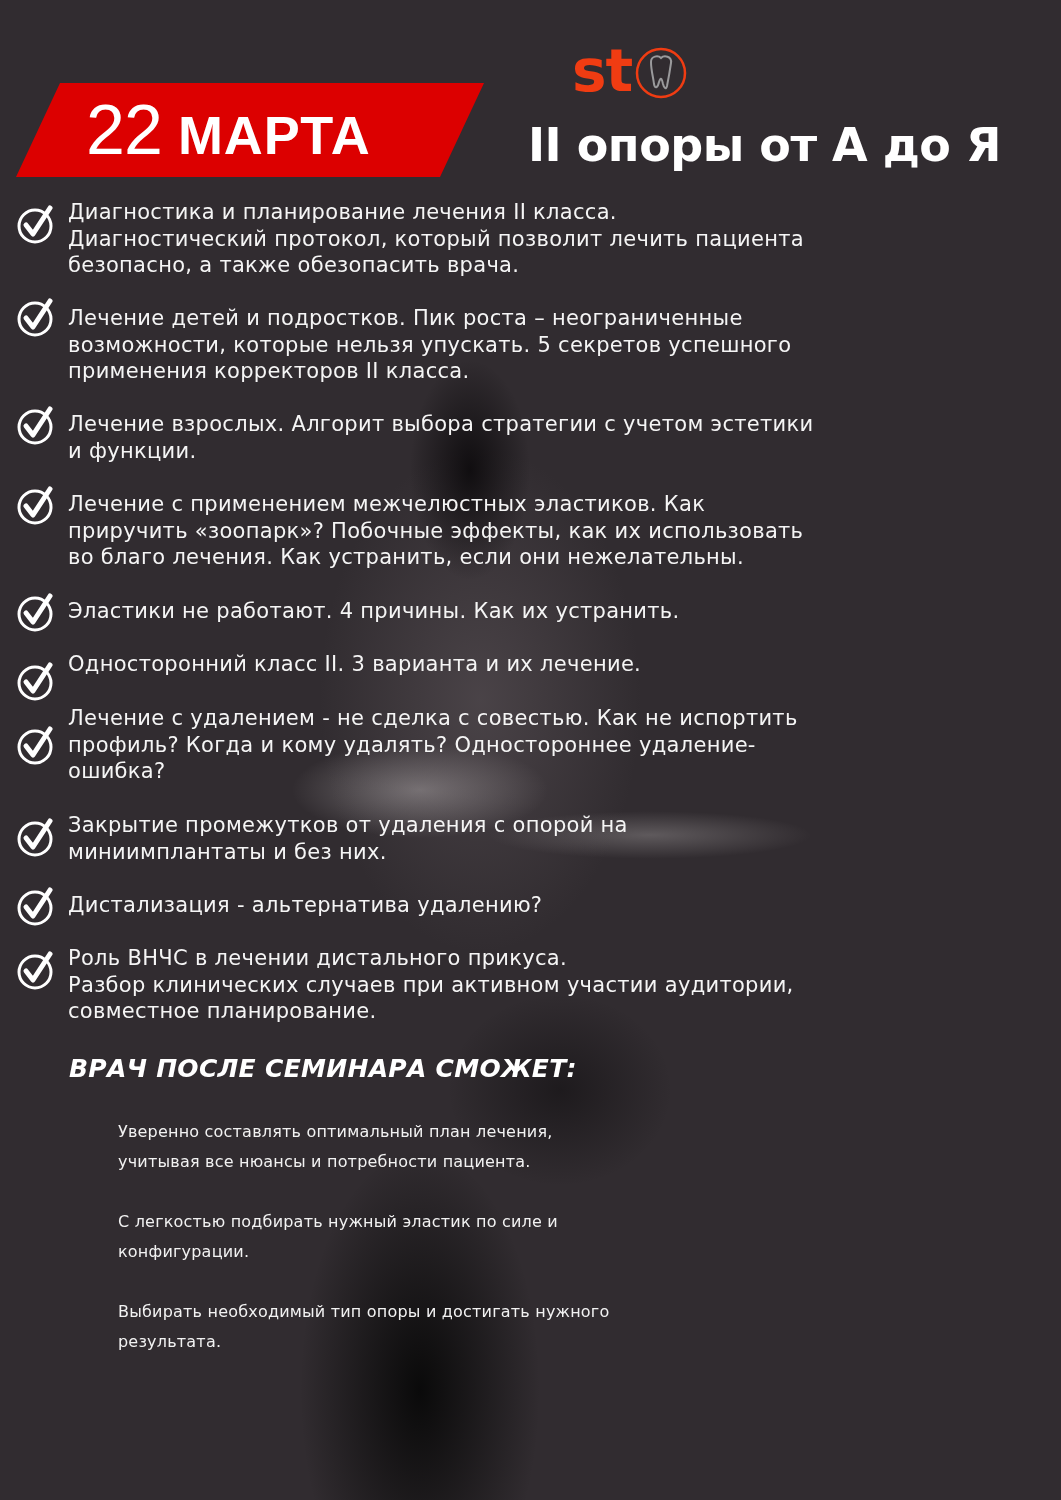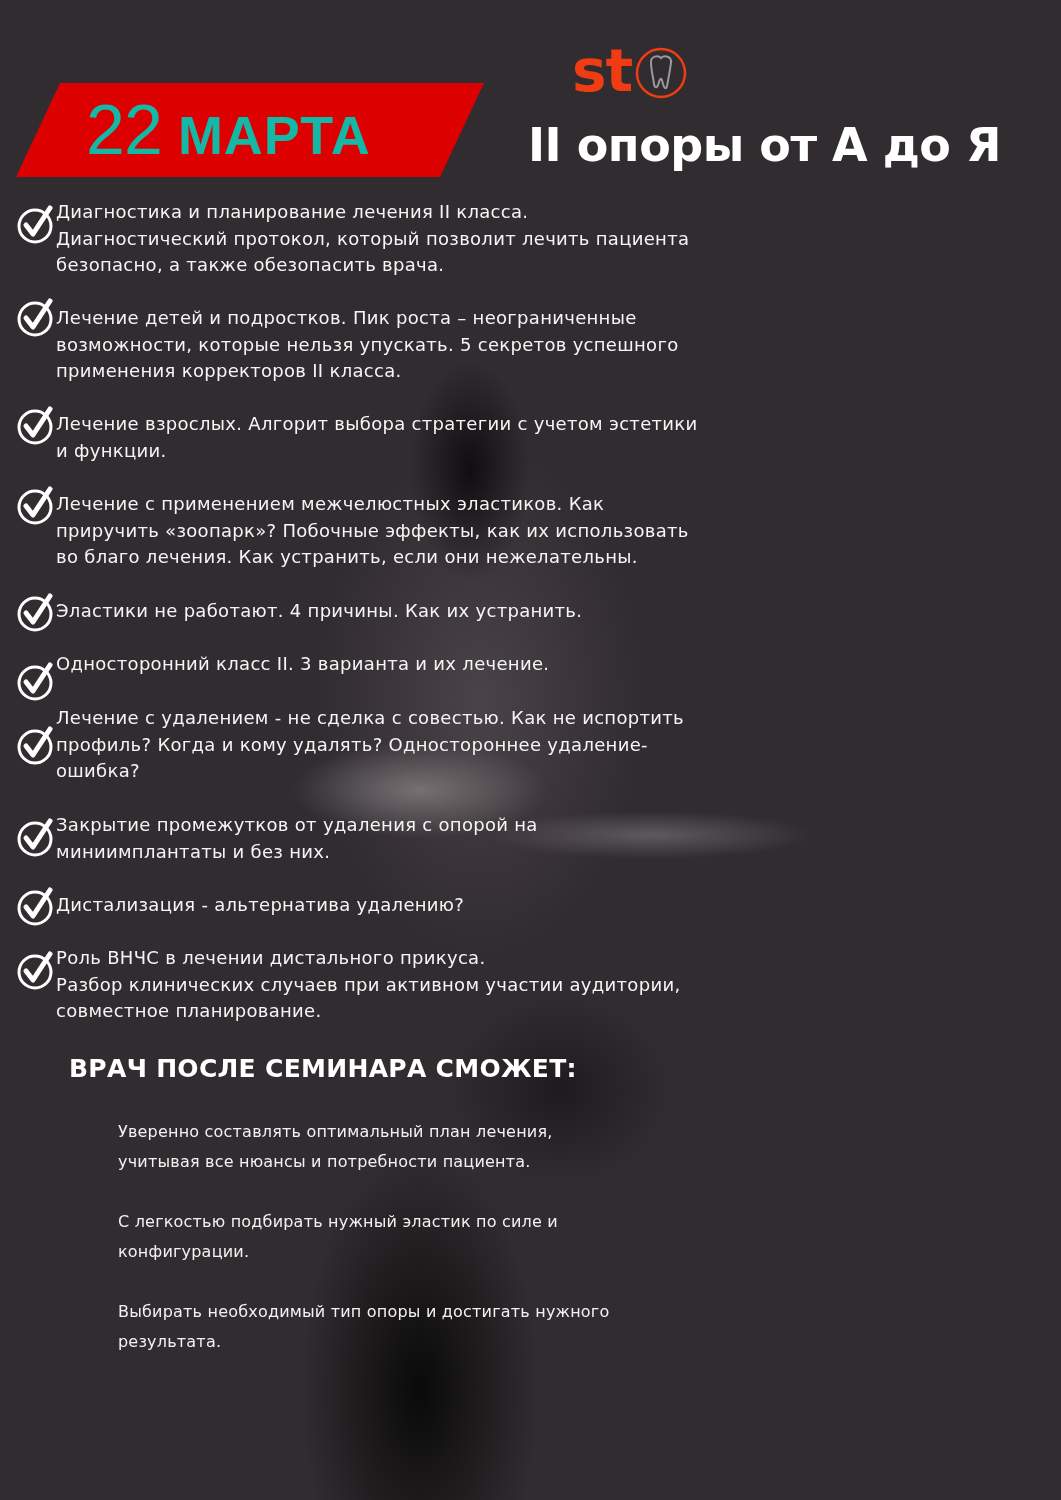--- a/index.html
+++ b/index.html
@@ -22,21 +22,21 @@
 
   
   .date-banner {
     position:absolute; left:16px; top:83px; width:468px; height:94px;
     background:#dc0000;
     clip-path: polygon(44px 0, 468px 0, 424px 94px, 0 94px);
   }
   .date-text {
     position:absolute; left:86px; top:90px; height:80px;
     display:flex; align-items:baseline; gap:16px;
-    color:#14b8a6; font-family:"Liberation Sans", sans-serif;
+    color:#ffffff; font-family:"Liberation Sans", sans-serif;
   }
   .date-day { font-size:70px; font-weight:400; letter-spacing:-1px; line-height:80px; }
   .date-month { font-size:54px; font-weight:700; letter-spacing:1px; line-height:80px; }
 
   .logo {
     position:absolute; left:548px; top:36px; height:70px;
     display:flex; align-items:center;
     font-family:"DejaVu Sans", sans-serif; font-weight:700; font-size:58px; letter-spacing:-1px;margin-left:24px;
   }
   .logo-red { color:#f03c12; }
@@ -52,28 +52,28 @@
 
   
   .topic-list { position:absolute; left:0; top:0; width:1061px; }
   .topic {
     position:absolute; left:16px; width:1040px;
   }
   .topic .check {
     position:absolute; left:0; width:40px; height:40px;
   }
   .topic .text {
-    position:absolute; left:40px; width:990px;
-    font-family:"DejaVu Sans", sans-serif; font-size:18px; line-height:26.5px;
+    position:absolute; left:52px; width:990px;
+    font-family:"DejaVu Sans", sans-serif; font-size:21px; line-height:26.5px;
     color:#f5f5f5; white-space:pre-line; letter-spacing:0.3px;
   }
 
   .outcomes-title {
     position:absolute; left:69px; top:1054px;
-    font-family:"DejaVu Sans", sans-serif; font-weight:700; 
+    font-family:"DejaVu Sans", sans-serif; font-weight:700; font-style:italic;
     font-size:25px; color:#fff; letter-spacing:0.3px;
   }
   .outcome {
     position:absolute; left:118px; width:880px;
     font-family:"DejaVu Sans", sans-serif; font-size:16px; line-height:30px;
     color:#f2f2f2; white-space:pre-line; letter-spacing:0.2px;
   }
 </style>
 </head>
 <body>

